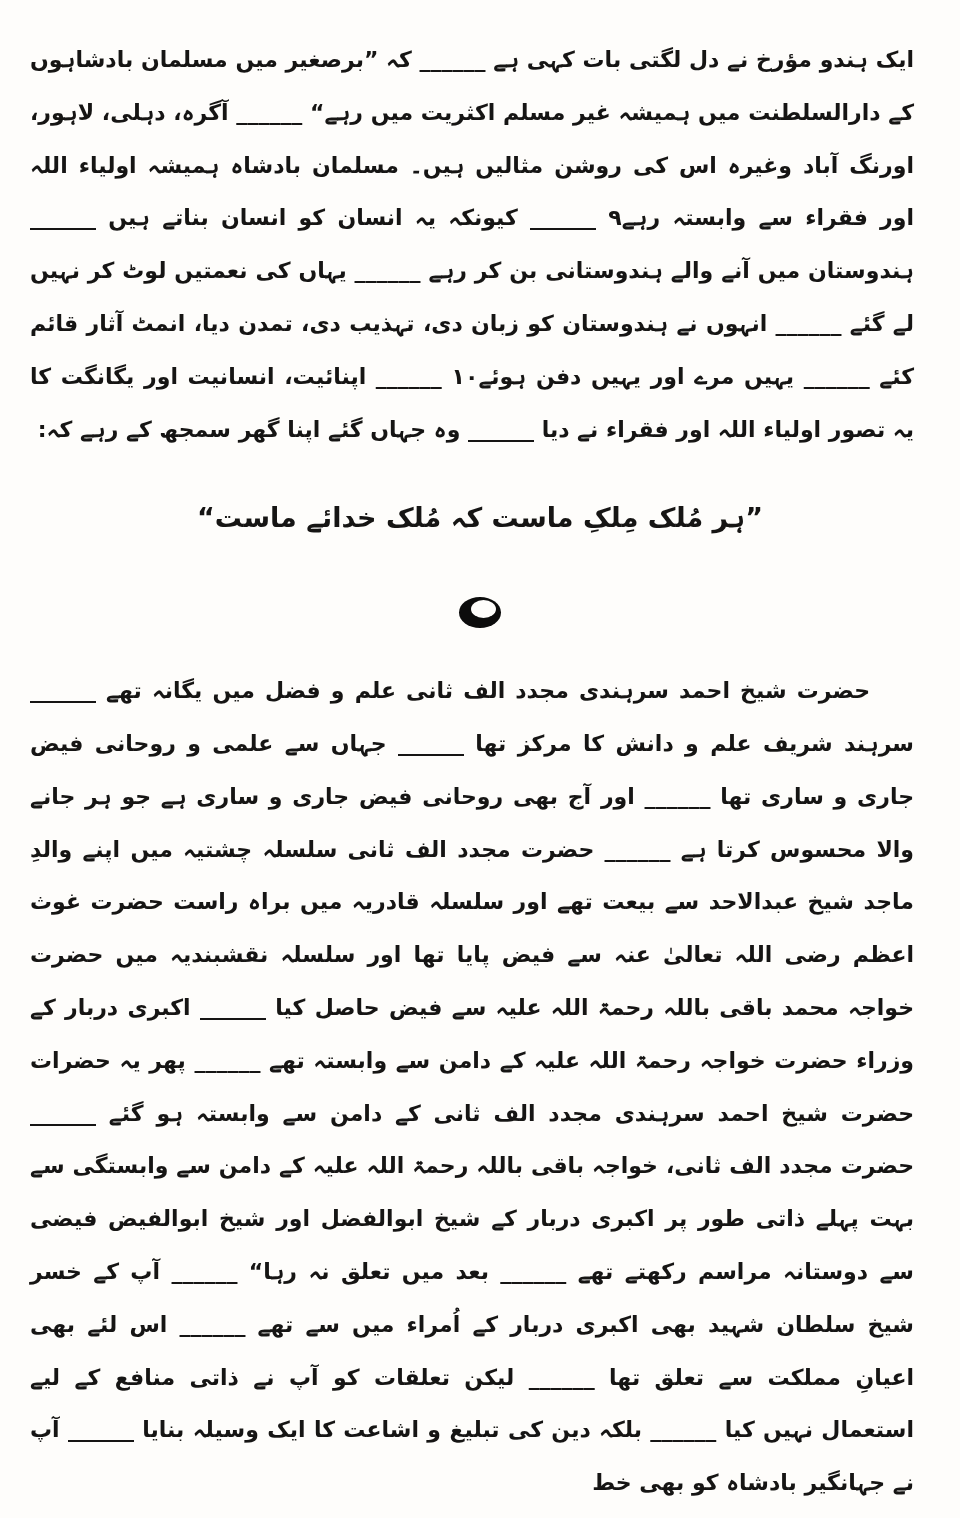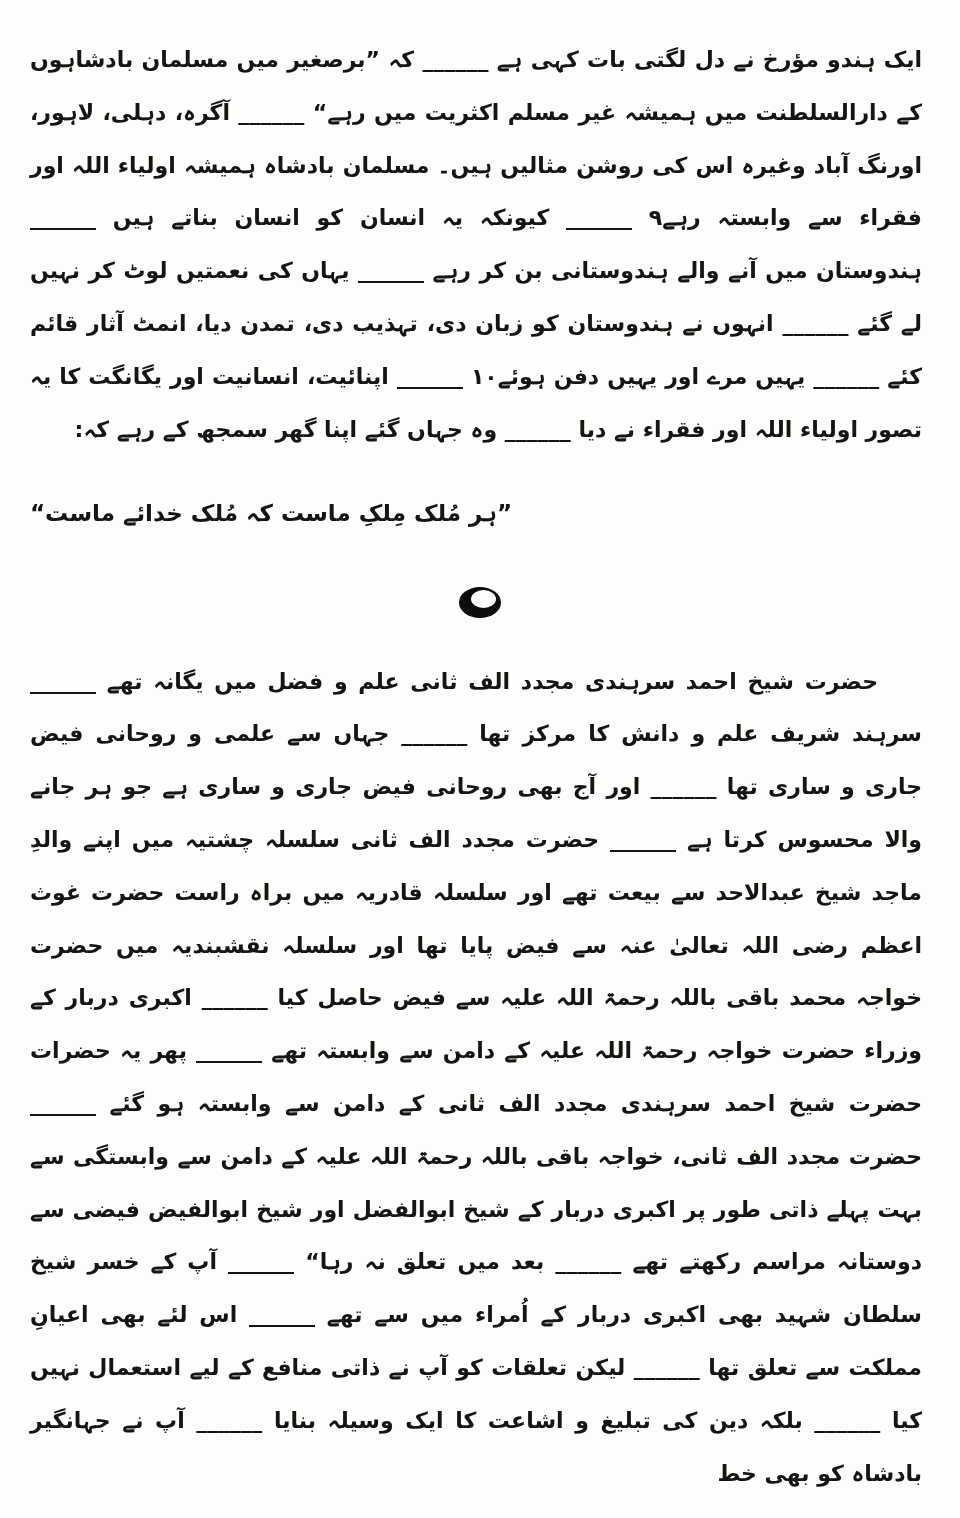--- a/index.html
+++ b/index.html
@@ -16,29 +16,29 @@
     direction: rtl;
     unicode-bidi: embed;
     font-family: "DejaVu Sans", sans-serif;
     color: #161514;
     font-size: 22px;
     font-weight: bold;
     line-height: 2.4;
     text-align: justify;
   }
   .para {
-    margin: 0 8px 8px 0;
+    margin: 0 16px 8px 0;
   }
   .indent {
     text-indent: 44px;
   }
   .verse {
-    text-align: left;
+    text-align: center;
     margin: 30px 0 34px 0;
-    font-size: 23px;
+    font-size: 27px;
     letter-spacing: 0.5px;
   }
   .ornament-wrap {
     text-align: center;
     margin: 42px 0 36px 0;
     height: 36px;
     line-height: 36px;
   }
   .ornament {
     display: inline-block;

